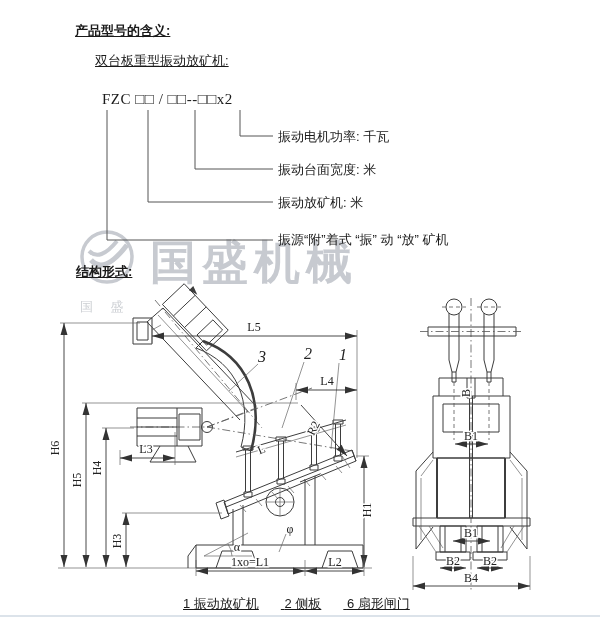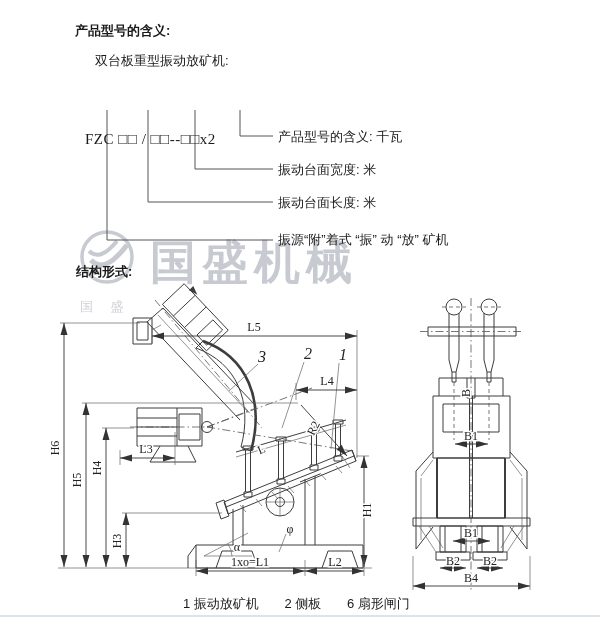--- a/index.html
+++ b/index.html
@@ -1,21 +1,21 @@
 <!DOCTYPE html>
 <html><head>
 <meta charset="utf-8">
 <style>
   html,body{margin:0;padding:0;}
   body{
     width:600px;height:620px;position:relative;background:#ffffff;overflow:hidden;
     font-family:"Liberation Sans",sans-serif;color:#1a1a1a;
   }
   .abs{position:absolute;}
-  .cn{font-size:13px;white-space:nowrap;}
+  .cn{font-size:13px;white-space:nowrap;text-decoration:underline;}
   .bold{font-weight:700;}
   .model{font-family:"Liberation Serif",serif;font-size:15px;letter-spacing:.5px;white-space:nowrap;}
   .codelbl{font-size:13px;white-space:nowrap;}
   #wm{position:absolute;left:0;top:0;width:600px;height:620px;z-index:1;}
   #art{position:absolute;left:0;top:0;z-index:2;}
   #txt-layer div{z-index:3;}
   .wm-brand{font-weight:700;letter-spacing:6px;font-size:46px;color:#c7cad0;filter:blur(.6px);white-space:nowrap;}
   .wm-phone{font-size:25px;letter-spacing:5px;color:#ccd0d5;white-space:nowrap;}
   .wm-mini{font-size:13px;letter-spacing:7px;color:#cdd0d4;white-space:nowrap;margin-top:8px;}
   .caption span{margin-right:22px;}
@@ -363,25 +363,25 @@
       <line class="thin" x1="530" y1="556" x2="530" y2="590"></line>
       <line class="dim" x1="413" y1="586" x2="530" y2="586" marker-start="url(#arr)" marker-end="url(#arr)"></line>
       <text class="dim-t" x="471" y="582">B4</text>
     </g>
   </g>
 </svg>
 
 <div id="txt-layer">
   <div class="abs cn bold" style="left:75px;top:22px;z-index:3;">产品型号的含义:</div>
   <div class="abs cn" style="left:95px;top:52px;z-index:3;">双台板重型振动放矿机:</div>
-  <div class="abs model" style="left:85px;top:91px;z-index:3;margin-top:40px;">FZC □□ / □□--□□x2</div>
-
-  <div class="abs codelbl" style="left:278px;top:128px;z-index:3;">产品型号的含义: 千瓦</div>
+  <div class="abs model" style="left:102px;top:91px;z-index:3;">FZC □□ / □□--□□x2</div>
+
+  <div class="abs codelbl" style="left:278px;top:128px;z-index:3;">振动电机功率: 千瓦</div>
   <div class="abs codelbl" style="left:278px;top:161px;z-index:3;">振动台面宽度: 米</div>
-  <div class="abs codelbl" style="left:278px;top:194px;z-index:3;">振动台面长度: 米</div>
+  <div class="abs codelbl" style="left:278px;top:194px;z-index:3;">振动放矿机: 米</div>
   <div class="abs codelbl" style="left:278px;top:231px;z-index:3;">振源“附”着式 “振” 动 “放” 矿机</div>
 
   <div class="abs cn bold" style="left:76px;top:263px;z-index:3;">结构形式:</div>
 
   <div class="abs cn caption" style="left:183px;top:595px;z-index:3;">
     <span>1 振动放矿机</span>
     <span>2 侧板</span>
     <span>6 扇形闸门</span>
   </div>
 </div>

